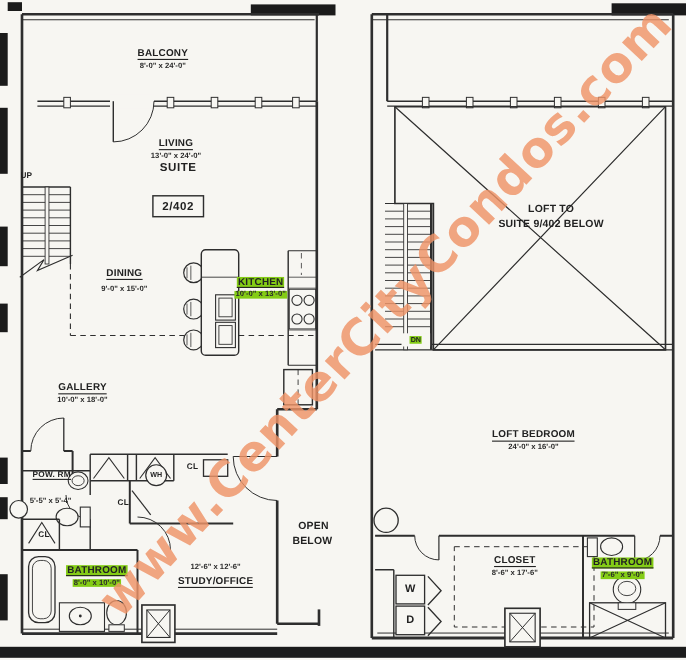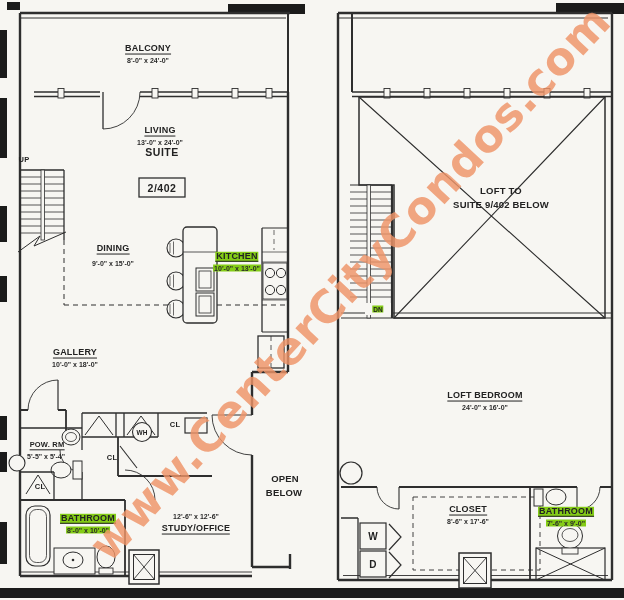--- a/index.html
+++ b/index.html
@@ -262,21 +262,21 @@
 
 <div class="lb u" style="left:113px;top:249px;text-align:center;">DINING</div>
 <div class="lb dim" style="left:113px;top:263px;">9'-0" x 15'-0"</div>
 
 <div class="lb u tag" style="left:237px;top:257px;z-index:6;">KITCHEN</div>
 <div class="lb dim tag" style="left:237px;top:268px;z-index:6;">10'-0" x 13'-0"</div>
 
 <div class="lb u" style="left:75px;top:353px;">GALLERY</div>
 <div class="lb dim" style="left:75px;top:364px;">10'-0" x 18'-0"</div>
 
-<div class="lb u sm" style="left:47px;top:446px;text-align:right;">POW. RM</div>
+<div class="lb u sm" style="left:47px;top:432px;text-align:right;">POW. RM</div>
 <div class="lb dim" style="left:46px;top:456px;">5'-5" x 5'-4"</div>
 
 <div class="lb sm" style="left:175px;top:424px;">CL</div>
 <div class="lb sm" style="left:112px;top:457px;">CL</div>
 <div class="lb sm" style="left:40px;top:486px;">CL</div>
 <div class="lb xs" style="left:142px;top:432px;">WH</div>
 
 <div class="lb u tag" style="left:88px;top:519px;z-index:6;">BATHROOM</div>
 <div class="lb dim tag" style="left:88px;top:530px;z-index:6;">8'-0" x 10'-0"</div>
 

